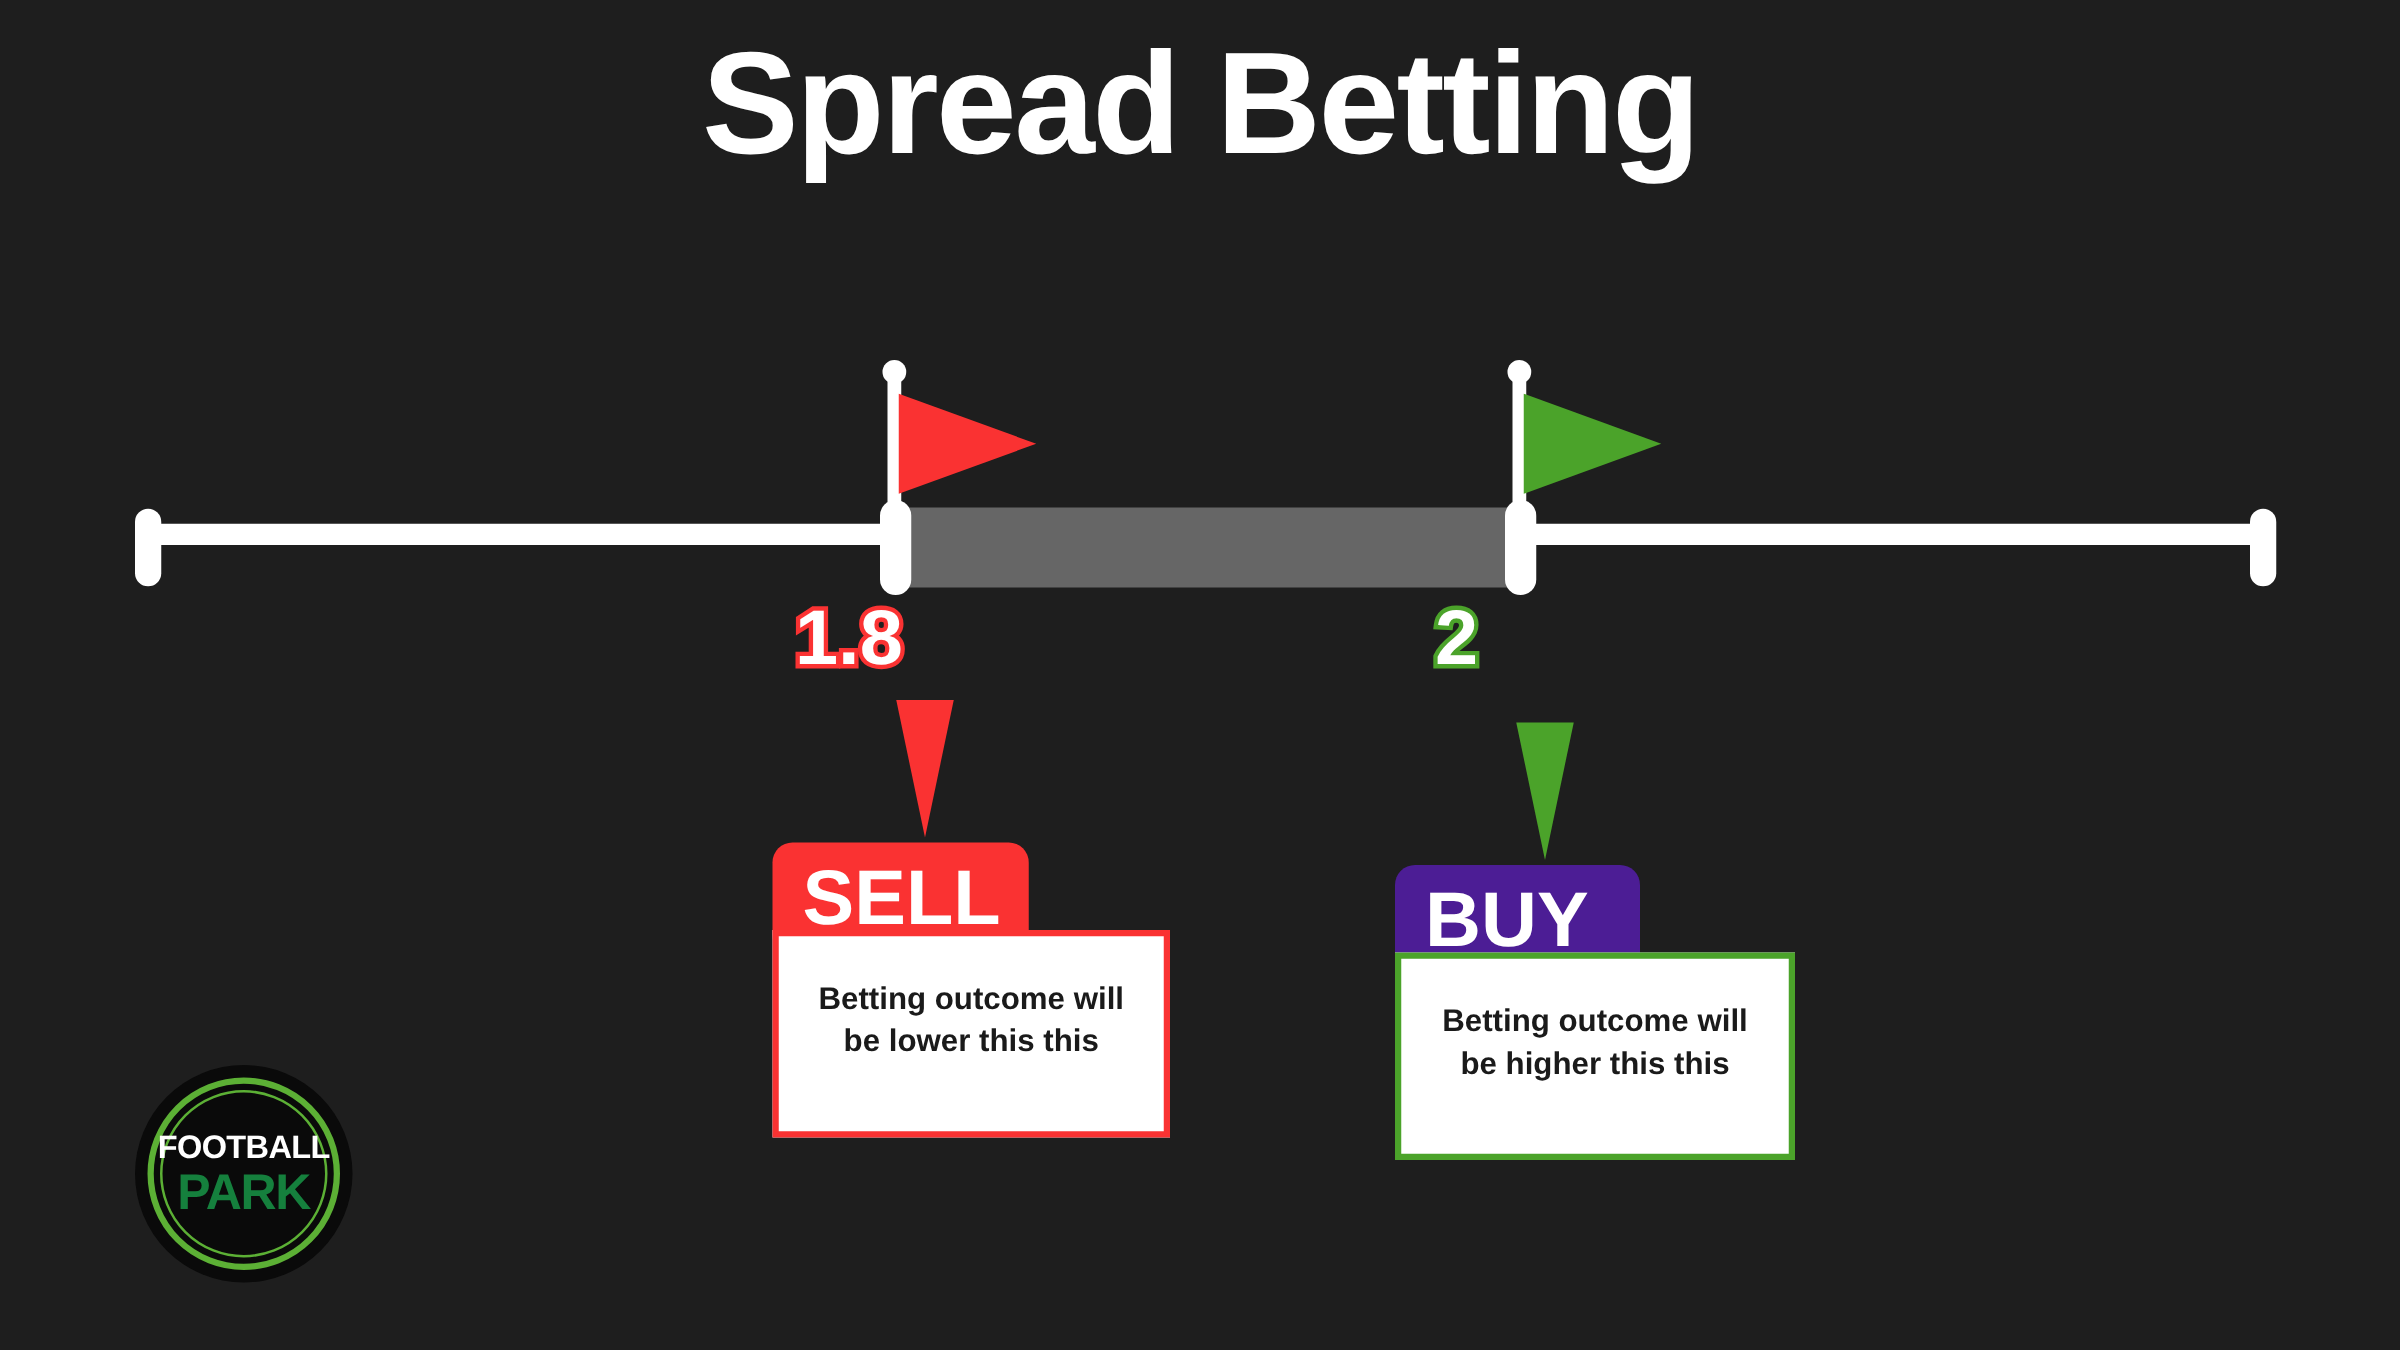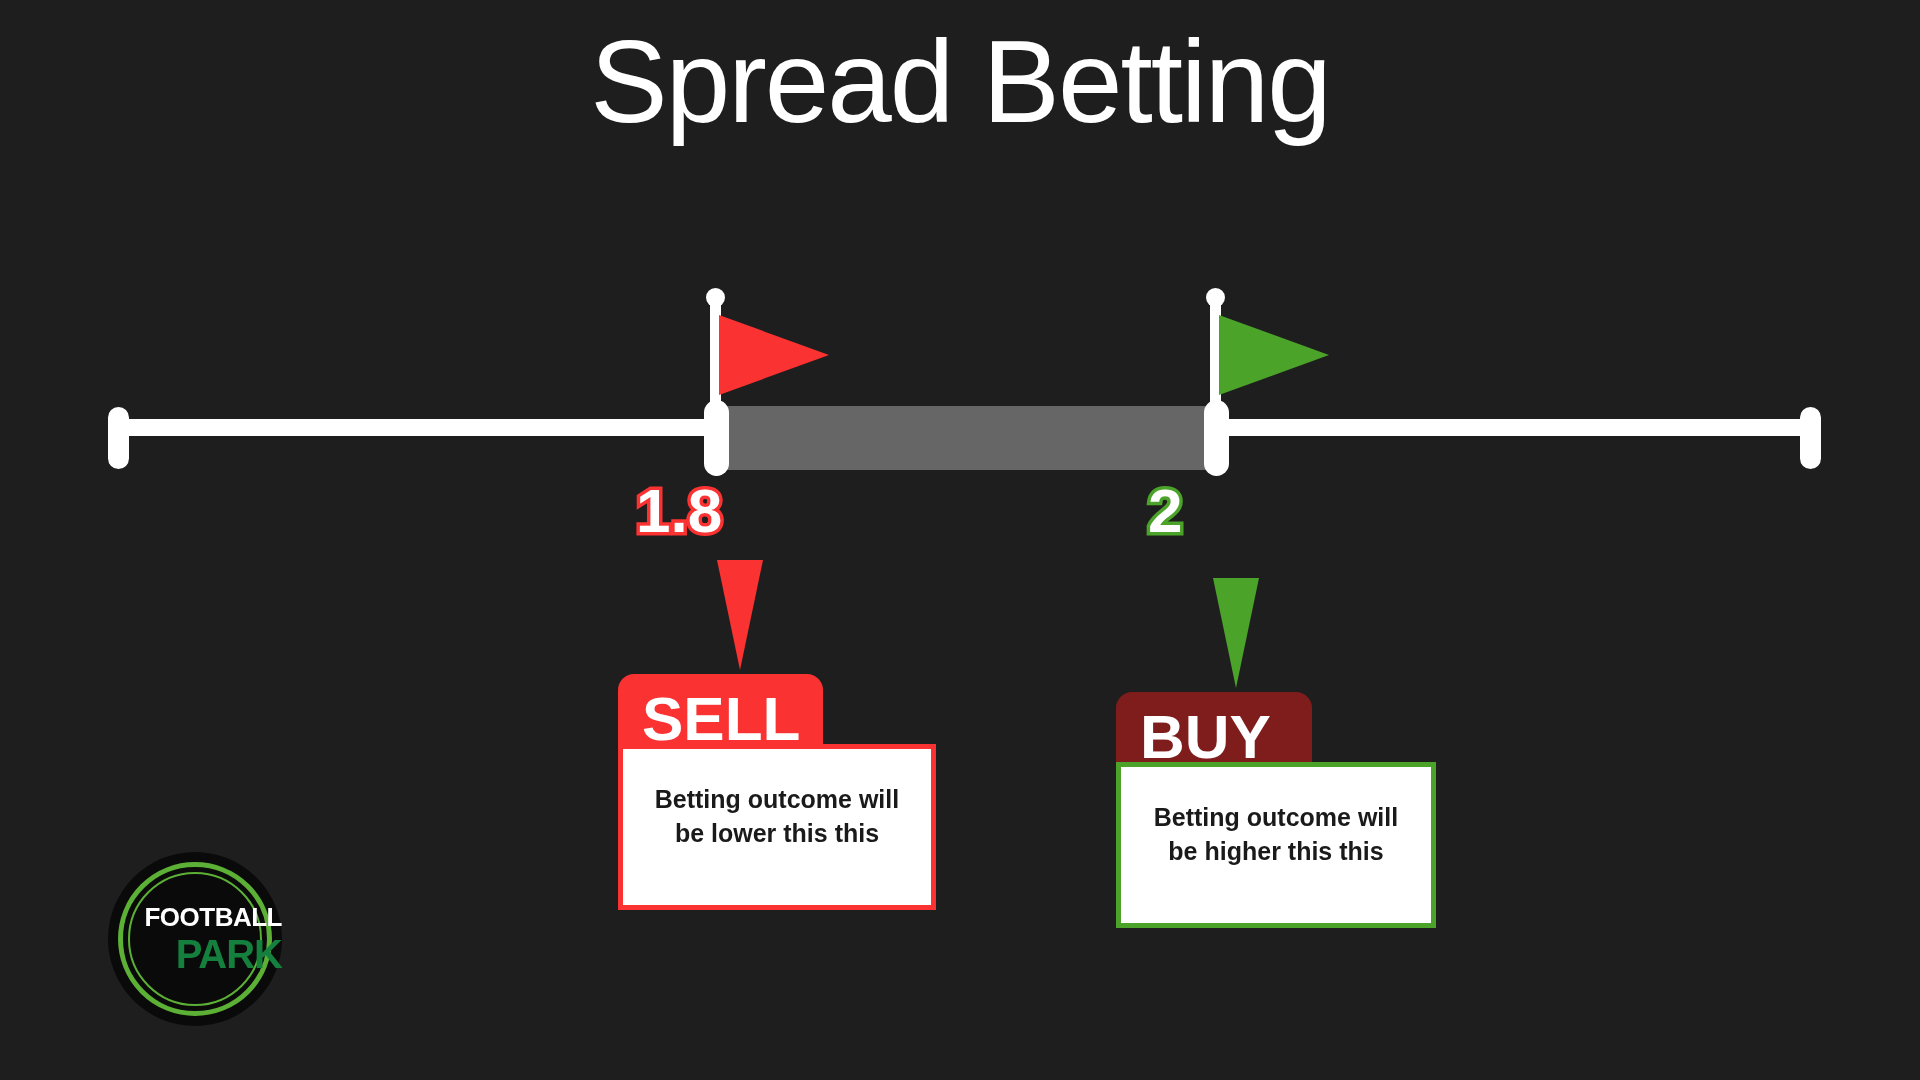--- a/index.html
+++ b/index.html
@@ -25,21 +25,21 @@
 
   
   .title {
     position: absolute;
     left: 0;
     top: 22px;
     width: 1920px;
     text-align: center;
     color: #ffffff;
     font-family: "Liberation Sans", sans-serif;
-    font-weight: 400;
+    font-weight: 700;
     font-size: 116px;
     letter-spacing: -2px;
     line-height: 1.05;
     white-space: nowrap;
   }
   .subtitle {
     position: absolute;
     left: 0;
     top: 182px;
     width: 1920px;
@@ -239,21 +239,21 @@
   .callout.buy .pointer {
     left: 103px;
     border-bottom: 110px solid #4ba32a;
     transform: scaleY(-1);
   }
   .callout.buy .header {
     left: 6px;
     top: 94px;
     width: 196px;
     height: 90px;
-    background: #7f1d1d;
+    background: #4c1d95;
     font-size: 62px;
     padding-left: 24px;
   }
   .callout.buy .body {
     left: 6px;
     top: 184px;
     width: 320px;
     height: 166px;
     border: 5px solid #4ba32a;
   }
@@ -264,21 +264,21 @@
   .logo {
     position: absolute;
     left: 108px;
     top: 852px;
     width: 174px;
     height: 174px;
     border-radius: 50%;
     background: #0a0a0a;
     display: flex;
     flex-direction: column;
-    align-items: flex-end;
+    align-items: center;
     justify-content: center;
     box-sizing: border-box;
   }
   .logo .ring-outer {
     position: absolute;
     left: 10px;
     top: 10px;
     width: 154px;
     height: 154px;
     border-radius: 50%;

